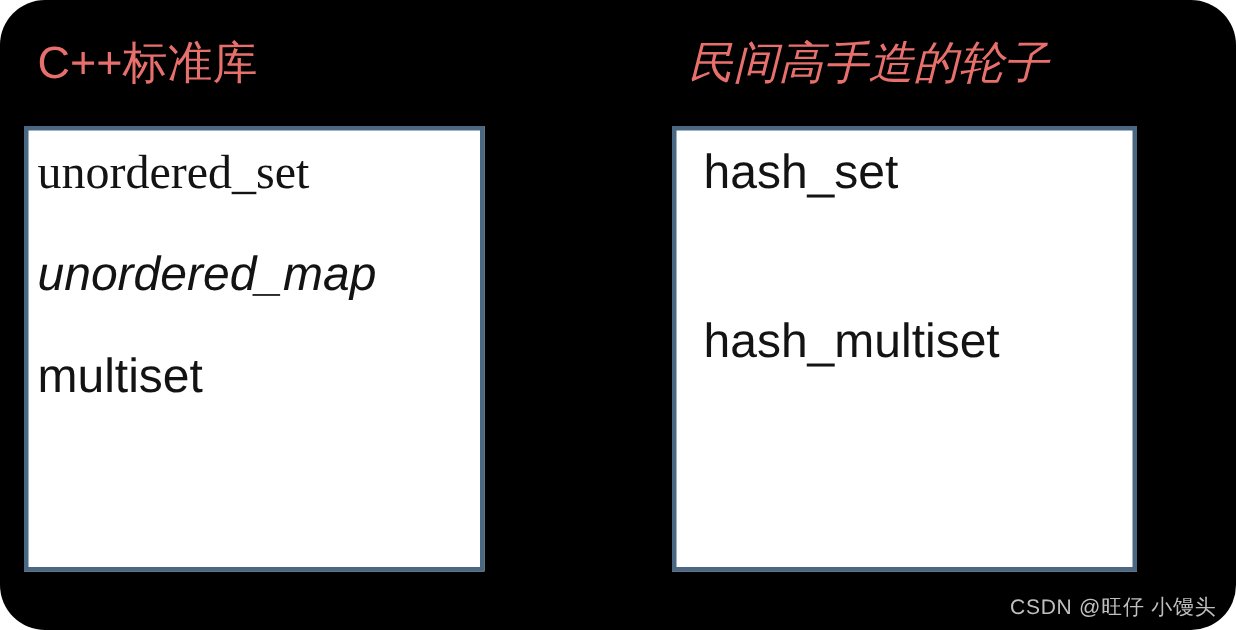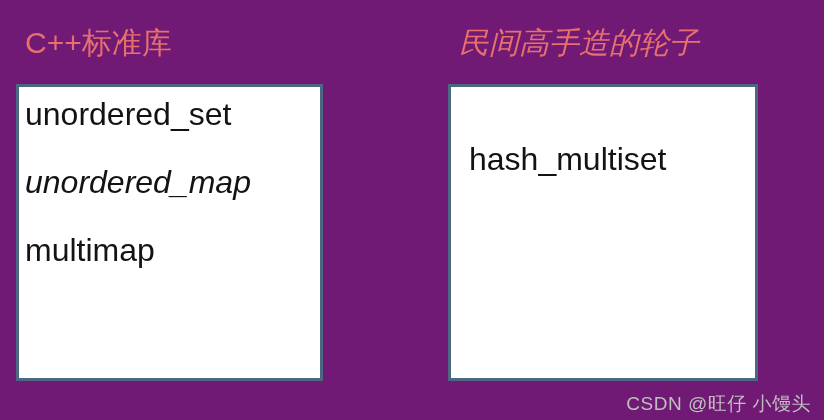--- a/index.html
+++ b/index.html
@@ -76,45 +76,46 @@
     margin-bottom: 34px;
     font-weight: 400;
   }
   .item:last-child { margin-bottom: 0; }
 
   
   #watermark {
     position: absolute;
     right: 13px;
     bottom: 6px;
-    font-size: 19px;
+    font-size: 14px;
     line-height: 20px;
     color: #bfbfbf;
     white-space: nowrap;
     letter-spacing: 0.5px;
   }
 </style>
 </head>
 <body>
 
-<div id="canvas" style="background: #701a75;">
+<div id="canvas" style="background: #000000; border-radius: 30px;">
 
   <div class="col-title" id="title-left" style="color: rgb(232, 112, 108);">C++标准库</div>
 
   <div class="box" id="box-left" style="border-color: rgb(74, 104, 129);">
     <div class="box-inner">
-      <div class="item" style="color: rgb(19, 19, 19);">unordered_set</div>
+      <div class="item" style="color: rgb(19, 19, 19); font-family: Liberation Serif, serif;">unordered_set</div>
       <div class="item" style="color: rgb(19, 19, 19); font-style: italic;">unordered_map</div>
-      <div class="item" style="color: rgb(19, 19, 19);">multimap</div>
+      <div class="item" style="color: rgb(19, 19, 19);">multiset</div>
     </div>
   </div>
 
   <div class="col-title" id="title-right" style="color: rgb(232, 112, 108); font-style: italic;">民间高手造的轮子</div>
 
   <div class="box" id="box-right" style="border-color: rgb(74, 104, 129);">
     <div class="box-inner">
+      <div class="item" style="color: rgb(19, 19, 19);">hash_set</div>
       <div class="item" style="color: rgb(19, 19, 19); margin-top: 45px;">hash_multiset</div>
     </div>
   </div>
 
   <div id="watermark" style="color: rgb(191, 191, 191);">CSDN @旺仔 小馒头</div>
 
 </div>
 
 </body></html>

